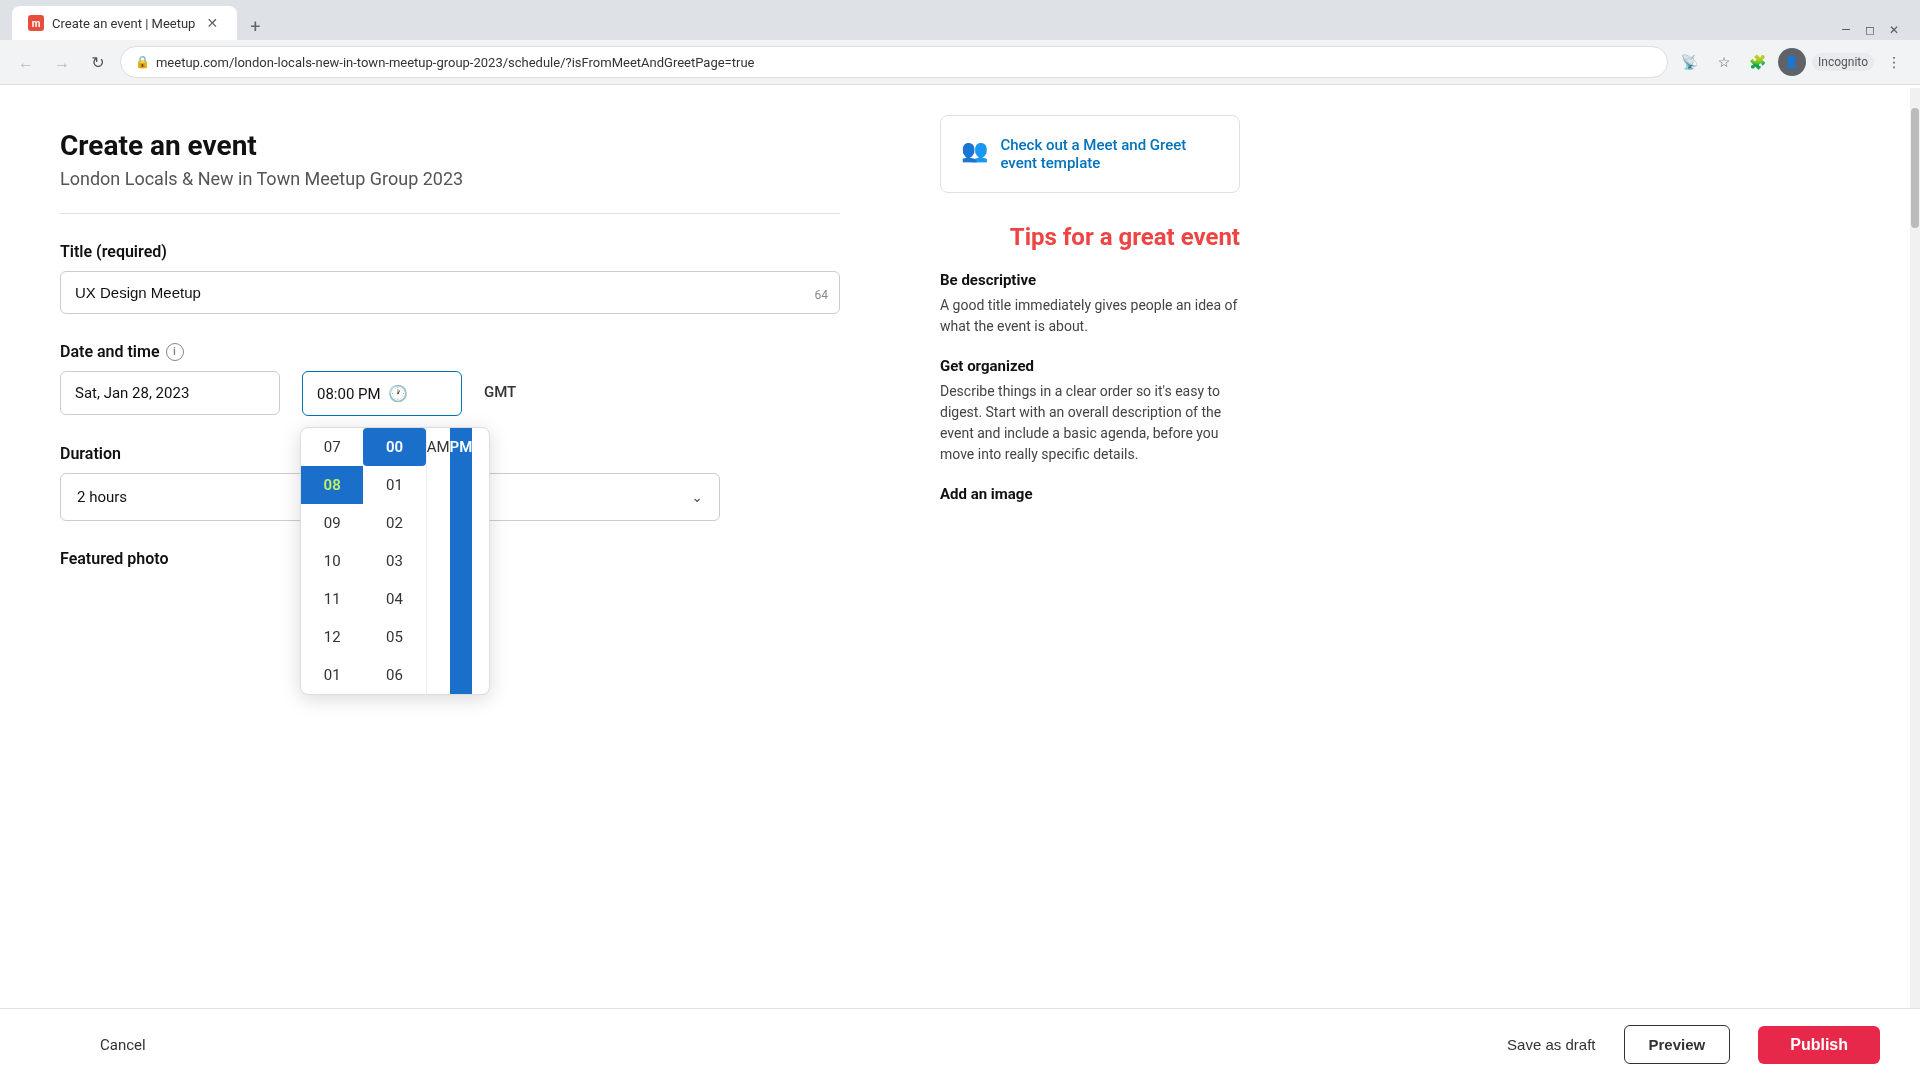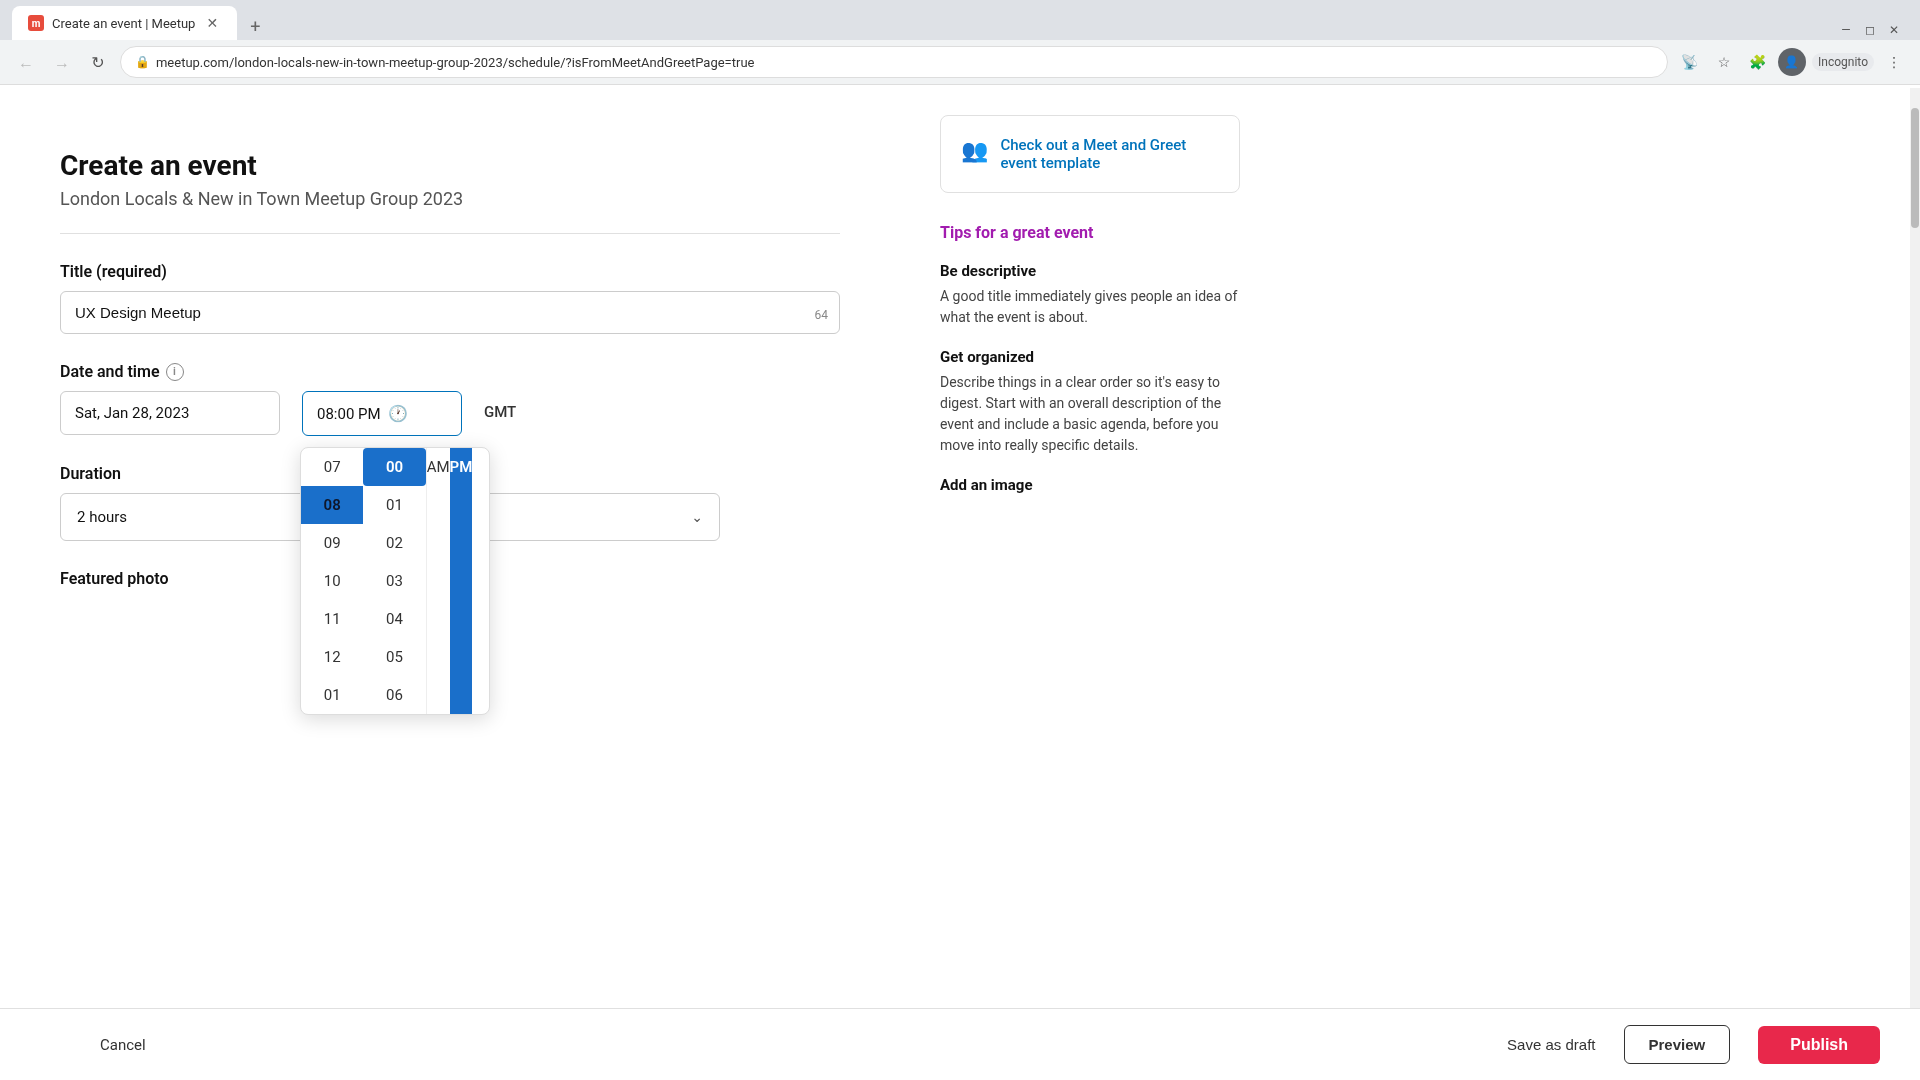--- a/index.html
+++ b/index.html
@@ -156,22 +156,23 @@
     }
 
     
     .page-container {
       display: flex;
       min-height: calc(1080px - 88px);
       background: #fff;
     }
     .main-content {
       flex: 1;
-      padding: 64px 60px;
+      padding: 24px 60px;
       max-width: 900px;
+      margin-top: 20px;
     }
     .sidebar {
       width: 380px;
       padding: 30px 40px;
       border-left: none;
     }
 
     
     .page-title {
       font-size: 28px;
@@ -308,21 +309,21 @@
       transition: background 0.1s;
     }
     .time-item.selected {
       background: #1a6fca;
       color: #fff;
       font-weight: 600;
       border-radius: 4px;
     }
     .time-item.active-row {
       background: #1a6fca;
-      color: #0f172a;
+      color: #bef264;
       font-weight: 600;
     }
     .ampm-col {
       display: flex;
       flex-direction: row;
       border-left: 1px solid #eee;
     }
     .ampm-item {
       padding: 10px 0;
       text-align: center;
@@ -421,24 +422,25 @@
       margin-top: 2px;
     }
     .template-link {
       font-size: 15px;
       color: #0073bb;
       font-weight: 500;
       text-decoration: none;
       cursor: pointer;
     }
     .tips-title {
-      font-size: 16px;
+      font-size: 24px;
       font-weight: 700;
-      color: #a21caf;
+      color: #ef4444;
       margin-bottom: 20px;
+      text-align: right;
     }
     .tip-item {
       margin-bottom: 20px;
     }
     .tip-heading {
       font-size: 15px;
       font-weight: 700;
       color: #111;
       margin-bottom: 6px;
     }

